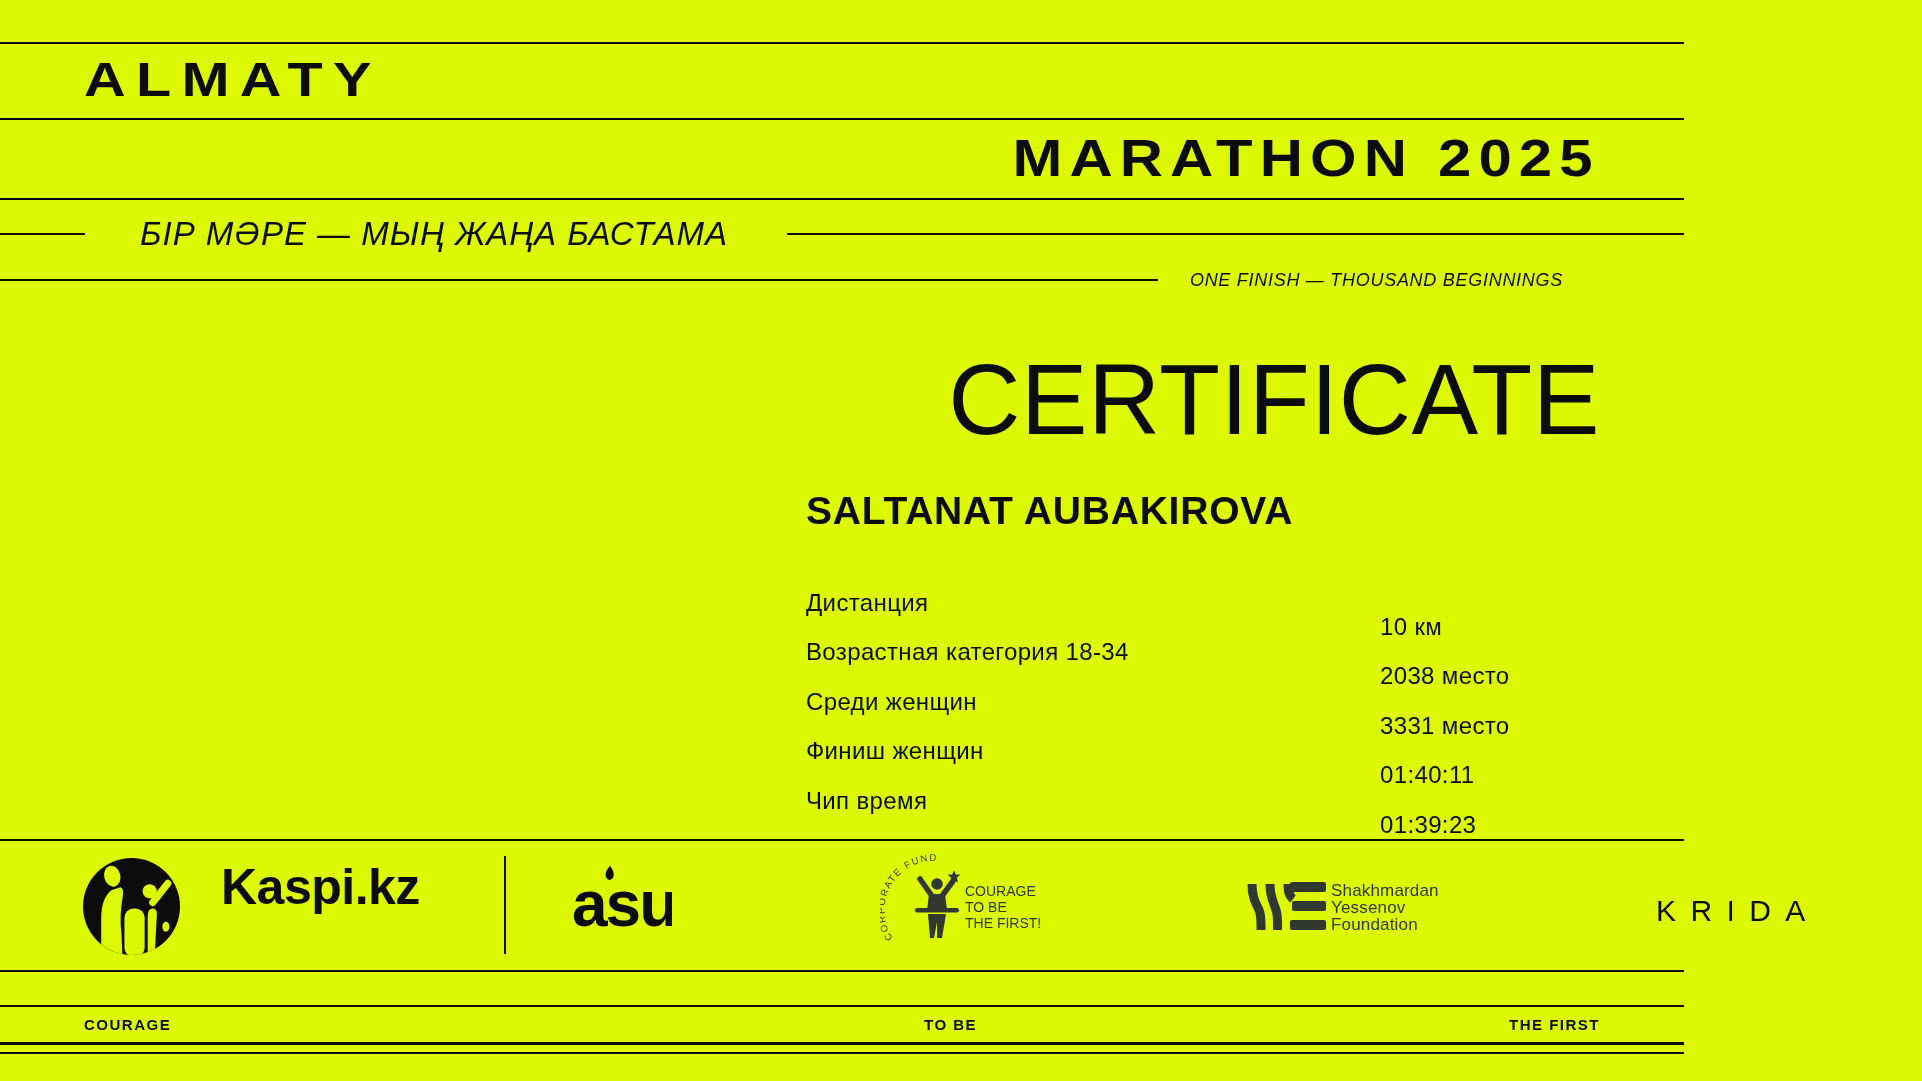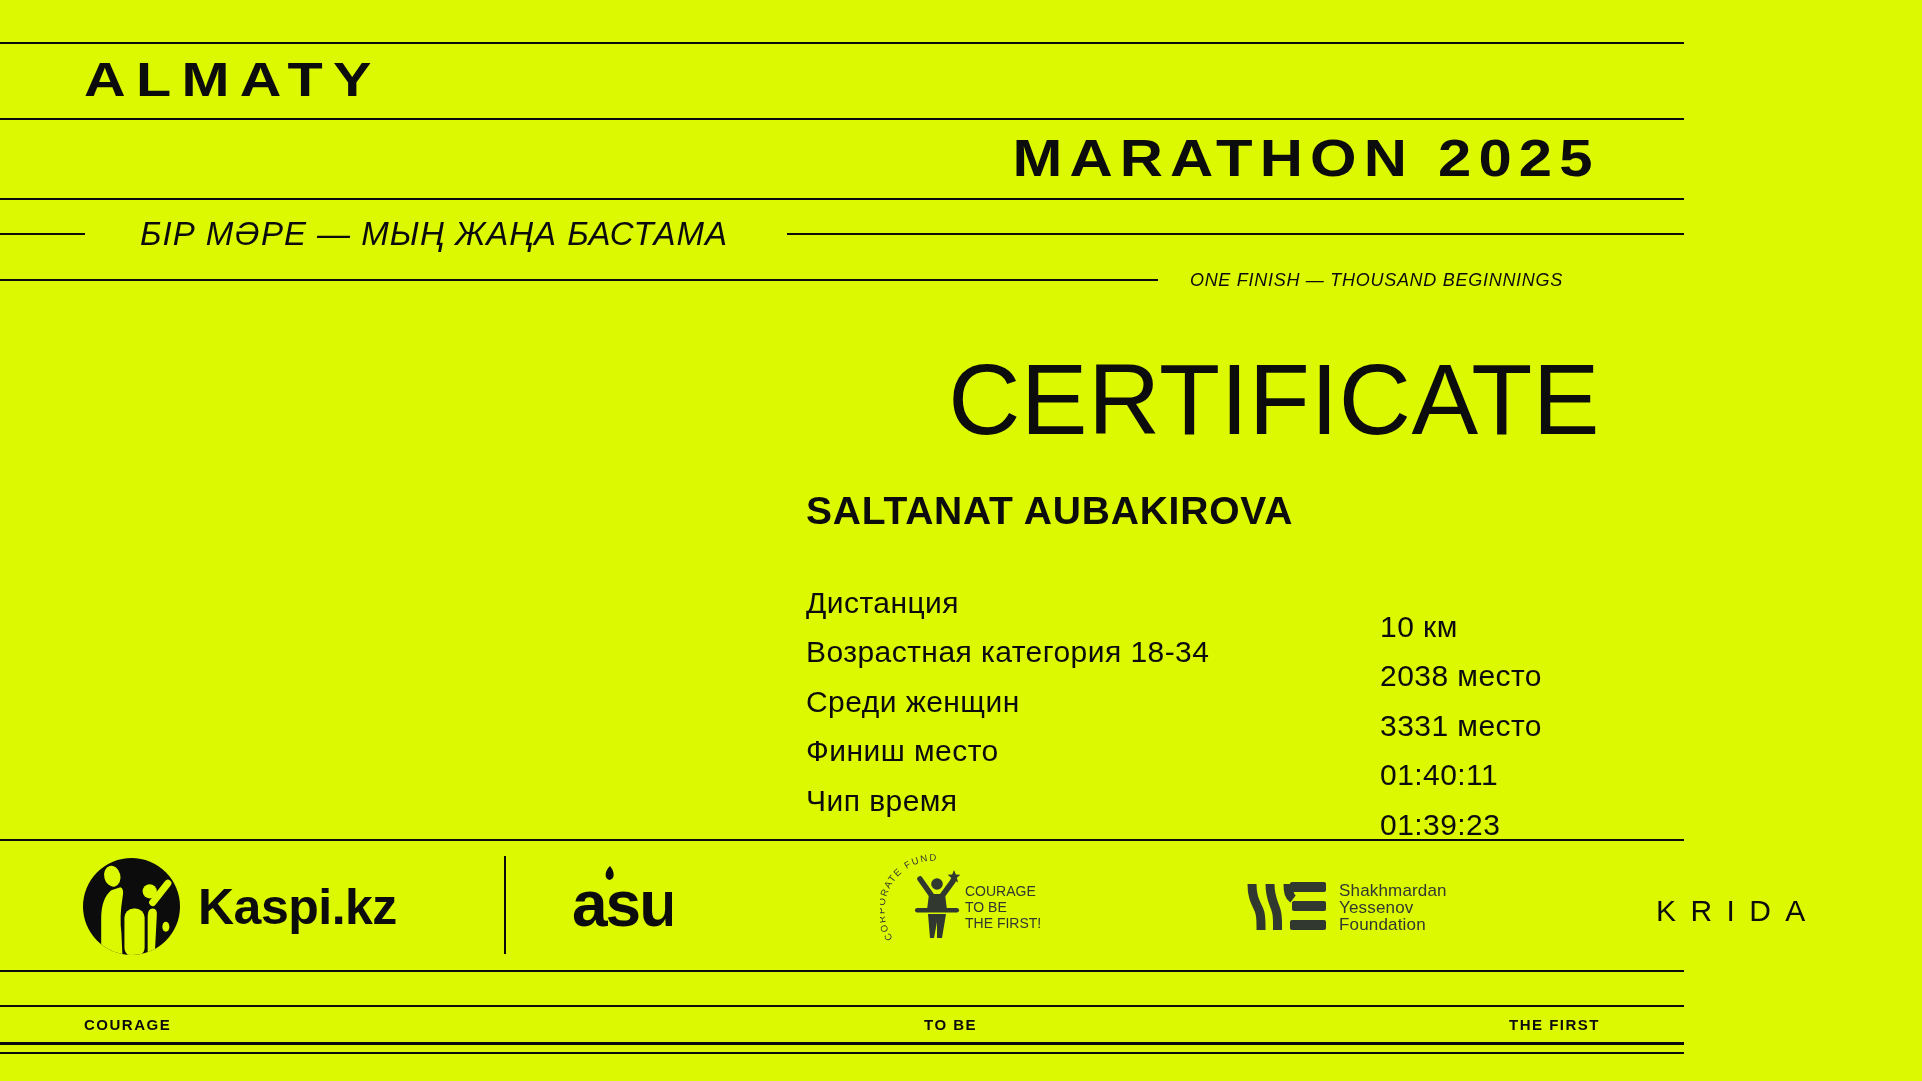--- a/index.html
+++ b/index.html
@@ -22,31 +22,31 @@
               letter-spacing:0.03em;line-height:36px;white-space:nowrap;}
   .tagline-en{position:absolute;right:121px;top:264px;font-size:18px;font-style:italic;
               letter-spacing:0.04em;line-height:32px;white-space:nowrap;}
   .cert-title{position:absolute;right:84px;top:312px;font-size:100px;font-weight:400;
               letter-spacing:0.005em;line-height:100px;white-space:nowrap;margin-top:37px;}
 
   .name{position:absolute;left:806px;top:489px;font-size:39px;font-weight:700;
         letter-spacing:0.02em;white-space:nowrap;}
 
   .results{position:absolute;left:806px;top:578px;width:1034px;}
-  .results .row{display:flex;height:49.5px;align-items:center;font-size:30px;letter-spacing:0.015em;}
+  .results .row{display:flex;height:49.5px;align-items:center;font-size:24px;letter-spacing:0.015em;}
   .results .label{width:574px;flex:0 0 574px;}
   .results .value{flex:1;margin-top:48px;}
 
   .logos{position:absolute;left:0;top:840px;width:1922px;height:130px;}
-  .kaspi{position:absolute;left:83px;top:18px;display:flex;align-items:center;gap:18px;}
+  .kaspi{position:absolute;left:83px;top:18px;display:flex;gap:41px;}
   .kaspi-word{font-size:50px;font-weight:700;letter-spacing:-0.01em;}
   .vdivider{position:absolute;left:504px;top:16px;width:2px;height:98px;background:var(--ink);}
   .asu{position:absolute;left:572px;top:22px;}
   .cfund{position:absolute;left:880px;top:8px;color:var(--logo);}
-  .yessenov{position:absolute;left:1245px;top:42px;display:flex;align-items:flex-start;gap:12px;color:var(--logo);}
+  .yessenov{position:absolute;left:1245px;top:42px;display:flex;align-items:flex-start;gap:4px;color:var(--logo);}
   .yessenov-text{font-size:17px;line-height:17px;letter-spacing:0.01em;}
   .krida{position:absolute;left:1656px;top:56px;font-size:30px;font-weight:400;
          letter-spacing:0.48em;line-height:30px;white-space:nowrap;}
 
   .foot-word{position:absolute;top:1015px;font-size:15px;font-weight:700;letter-spacing:0.1em;line-height:20px;}
   .foot-left{left:84px;}
   .foot-center{left:924px;}
   .foot-right{right:84px;}
 
   svg .ink{fill:var(--ink);}
@@ -87,21 +87,21 @@
     </div>
     <div class="row">
       <div class="label">Возрастная категория 18-34</div>
       <div class="value">2038 место</div>
     </div>
     <div class="row">
       <div class="label">Среди женщин</div>
       <div class="value">3331 место</div>
     </div>
     <div class="row">
-      <div class="label">Финиш место</div>
+      <div class="label">Финиш женщин</div>
       <div class="value">01:40:11</div>
     </div>
     <div class="row">
       <div class="label">Чип время</div>
       <div class="value">01:39:23</div>
     </div>
   </div>
 
   <div class="logos">
 

